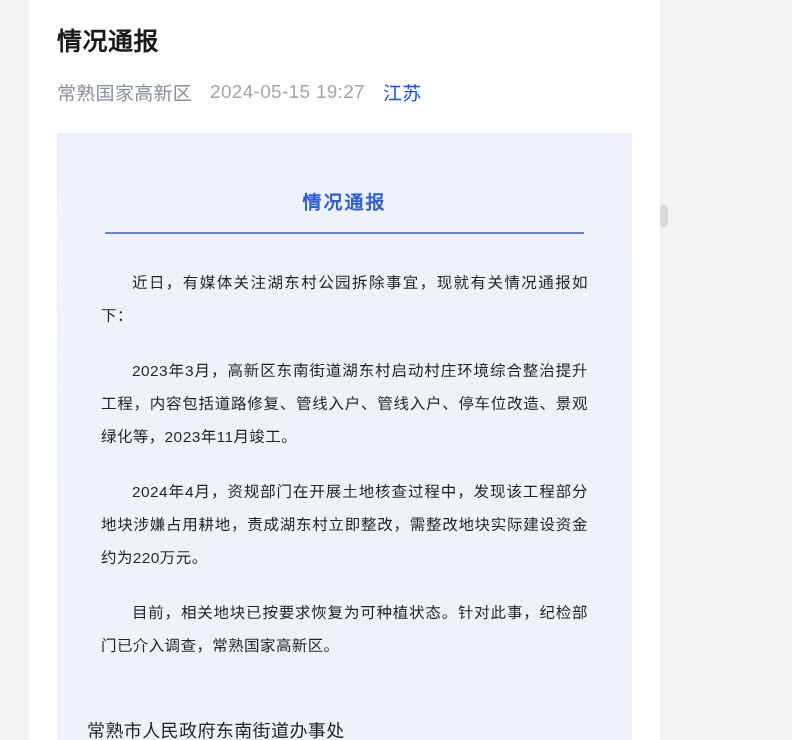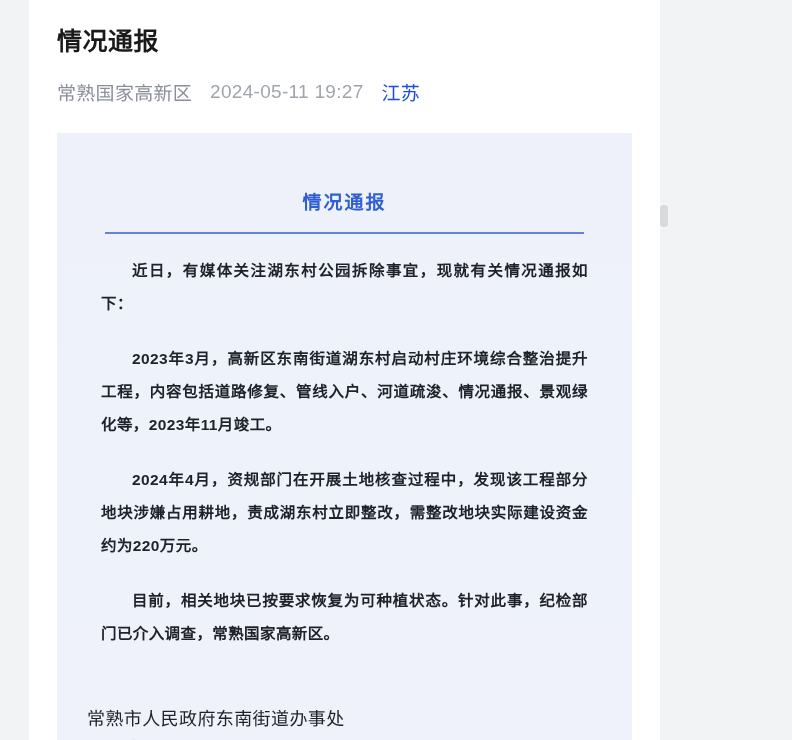--- a/index.html
+++ b/index.html
@@ -93,23 +93,22 @@
     margin-top: 24px;
     margin-bottom: 0;
   }
   .divider {
     height: 2px;
     background: #4a6fd6;
     margin: 18px 18px 0 18px;
     opacity: 0.85;
   }
   .notice-body {
-    margin-top: 20px;
+    margin-top: 32px;
     padding: 0 14px;
-    font-weight: bold;
   }
   .notice-body p {
     margin: 0 0 22px 0;
     font-size: 15.5px;
     line-height: 33px;
     color: #1f2329;
     text-align: justify;
     text-indent: 2em;
     letter-spacing: 0.4px;
   }
@@ -143,33 +142,33 @@
   <div class="right-rail">
     <div class="scroll-pip"></div>
   </div>
 
   <div class="content">
 
     <h1 class="article-title">情况通报</h1>
 
     <div class="meta-row">
       <span class="meta-source">常熟国家高新区</span>
-      <span class="meta-time">2024-05-11 19:27</span>
+      <span class="meta-time">2024-05-15 19:27</span>
       <span class="meta-region">江苏</span>
     </div>
 
     <div class="notice-card">
 
       <div class="notice-heading">情况通报</div>
 
       <div class="divider"></div>
 
       <div class="notice-body">
         <p>近日，有媒体关注湖东村公园拆除事宜，现就有关情况通报如下：</p>
-        <p>2023年3月，高新区东南街道湖东村启动村庄环境综合整治提升工程，内容包括道路修复、管线入户、河道疏浚、情况通报、景观绿化等，2023年11月竣工。</p>
+        <p>2023年3月，高新区东南街道湖东村启动村庄环境综合整治提升工程，内容包括道路修复、管线入户、管线入户、停车位改造、景观绿化等，2023年11月竣工。</p>
         <p>2024年4月，资规部门在开展土地核查过程中，发现该工程部分地块涉嫌占用耕地，责成湖东村立即整改，需整改地块实际建设资金约为220万元。</p>
         <p>目前，相关地块已按要求恢复为可种植状态。针对此事，纪检部门已介入调查，常熟国家高新区。</p>
       </div>
 
       <div class="signature">
         <div>常熟市人民政府东南街道办事处</div>
         <div>2024年5月11日</div>
       </div>
 
     </div>

